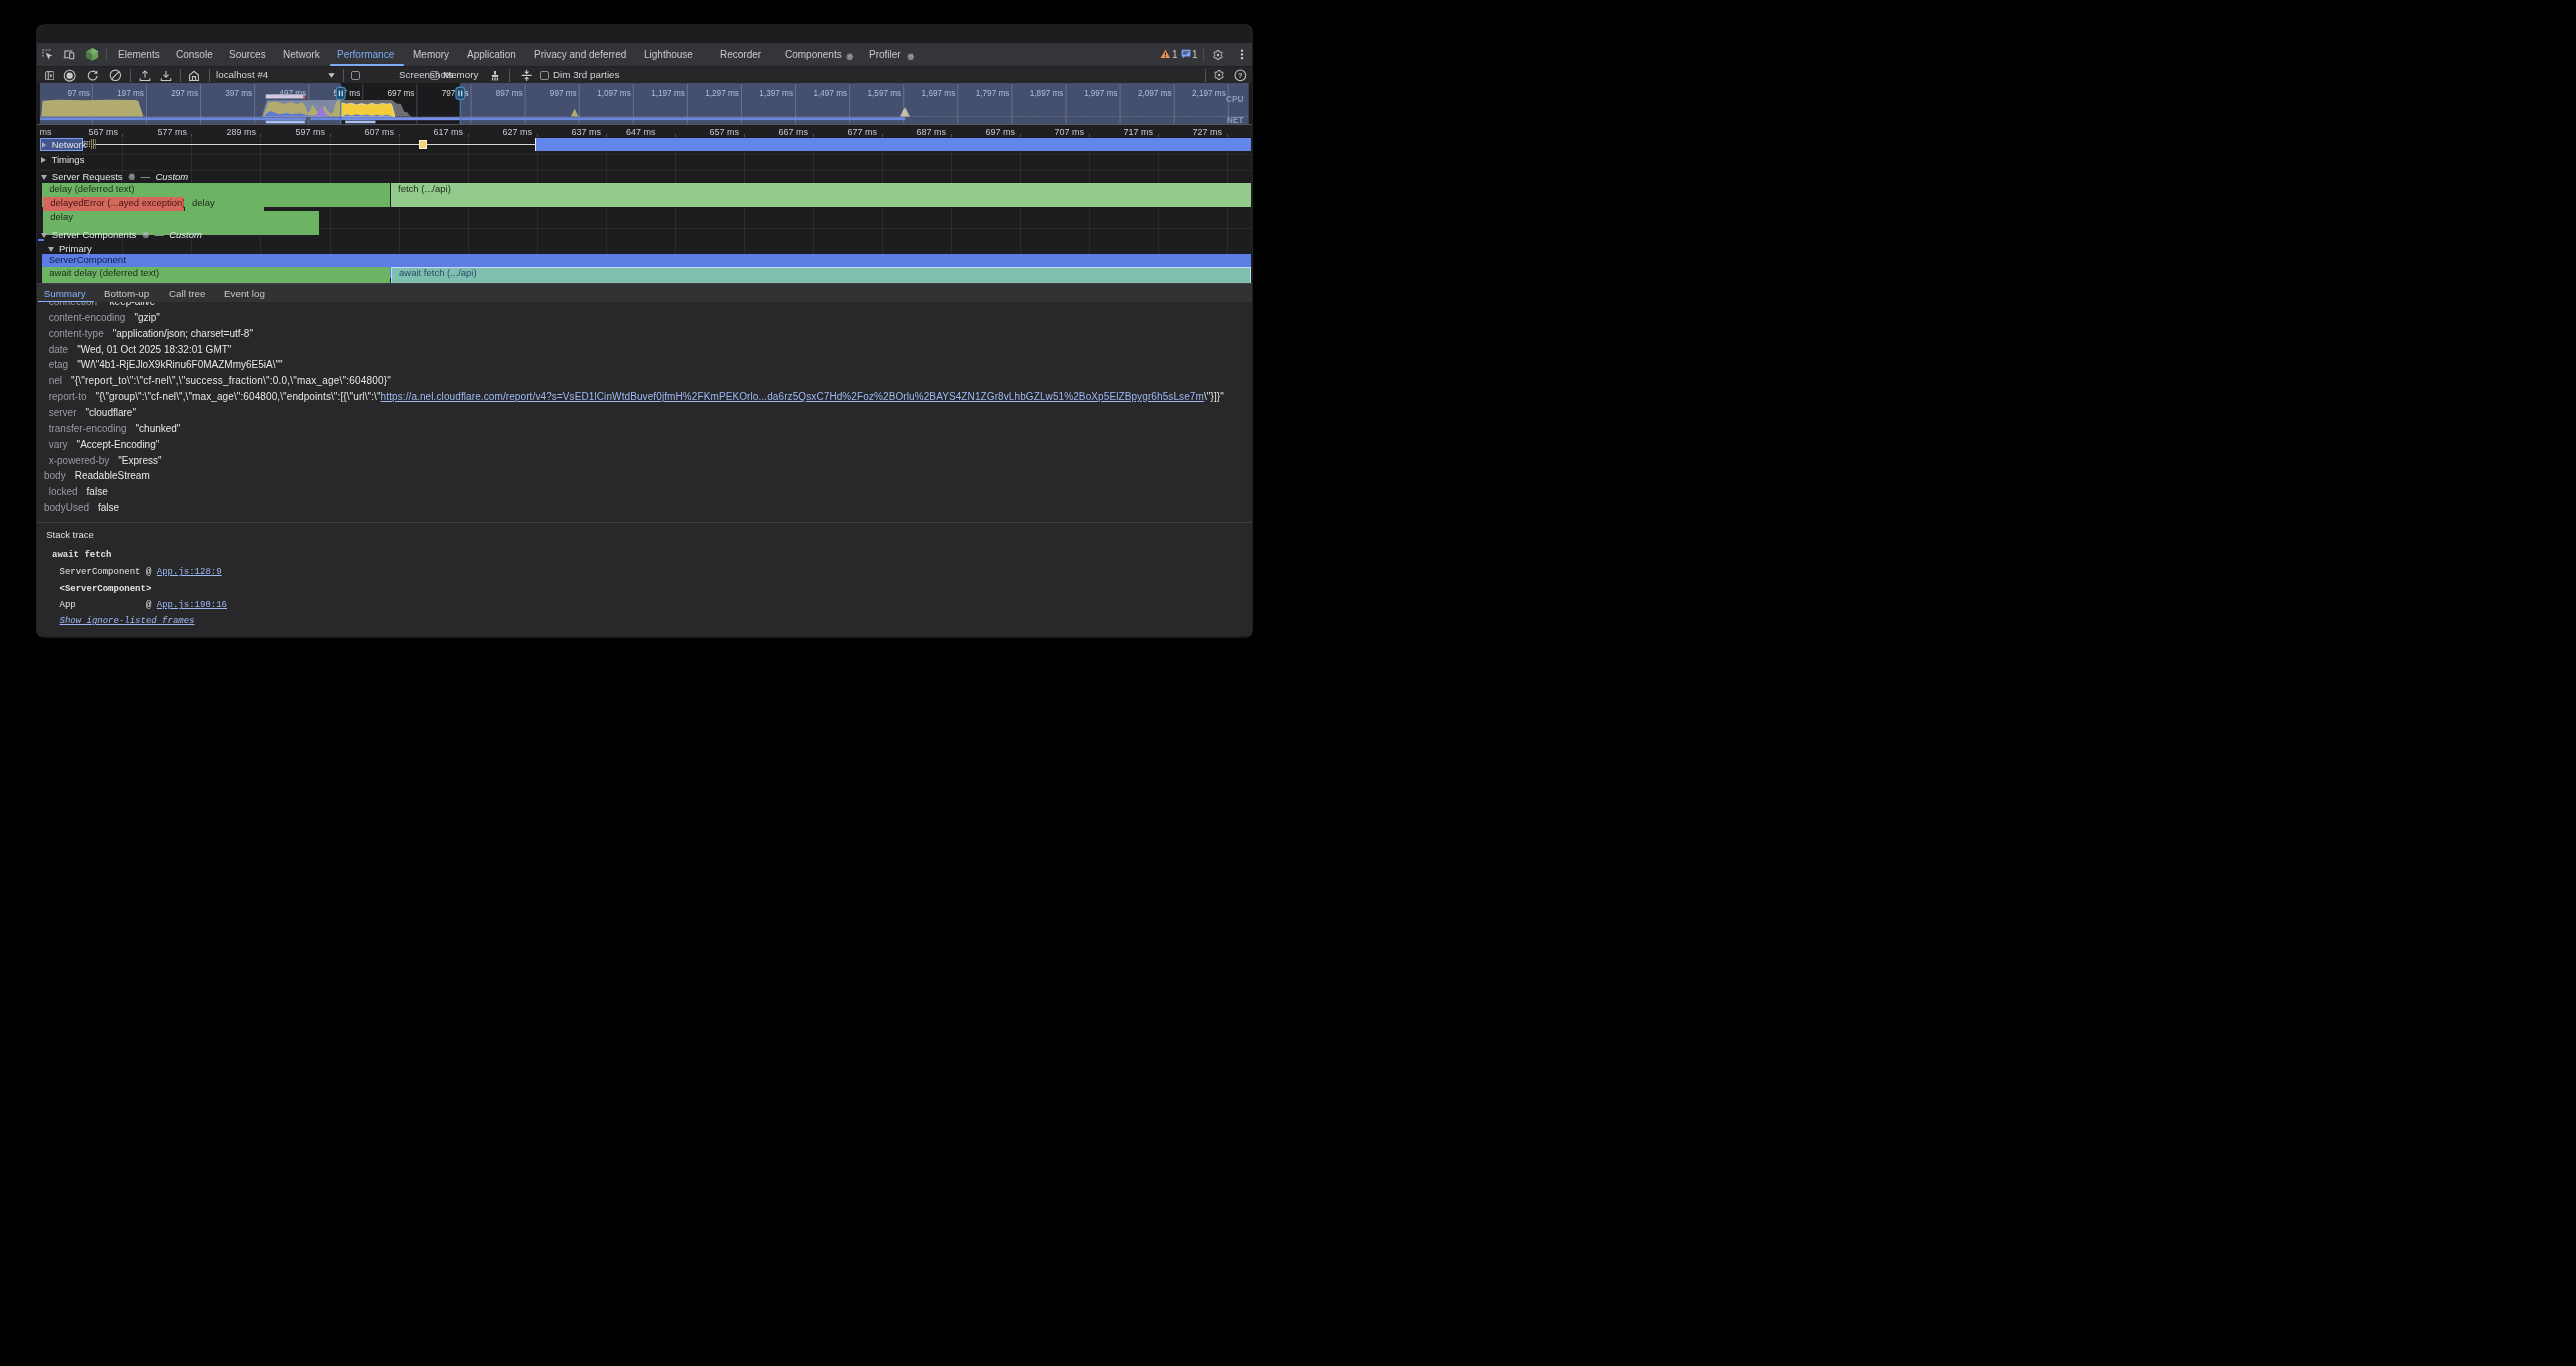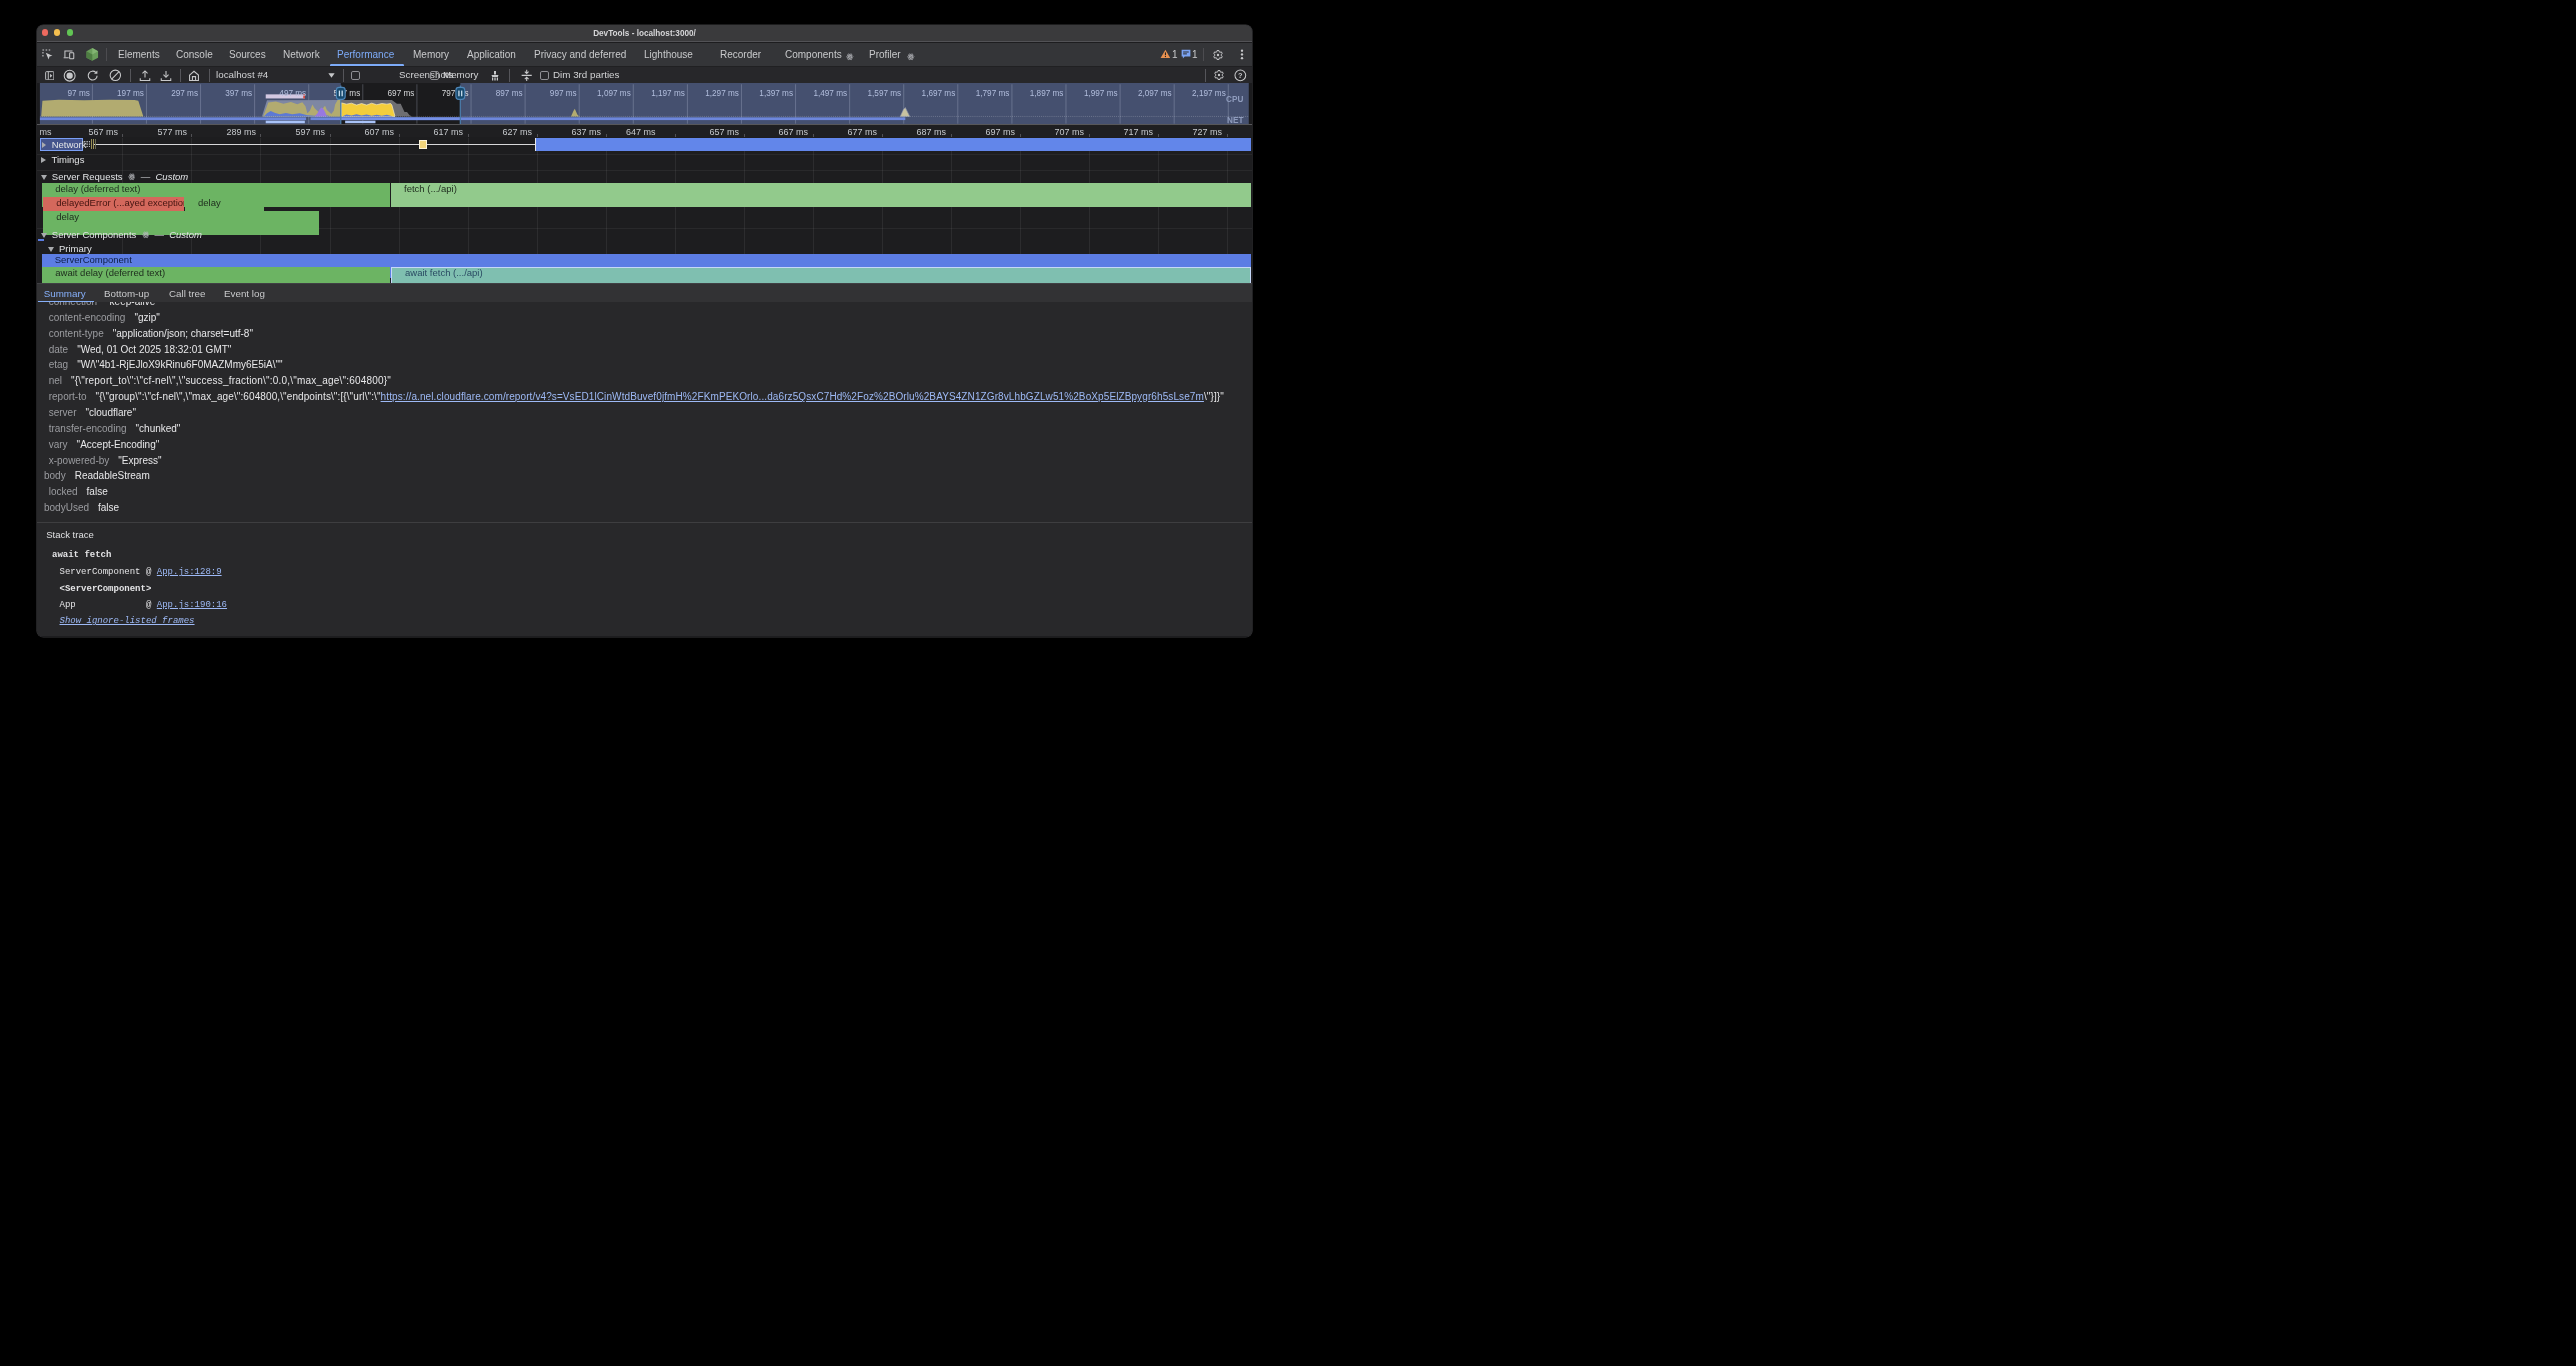--- a/index.html
+++ b/index.html
@@ -18,39 +18,33 @@
 .overview{position:absolute;left:0;top:58px;width:1215px;height:41px;background:#1b1b1d;}
 .ovsep{position:absolute;left:0;top:99px;width:100%;height:1px;background:#57575a;}
 .ruler{position:absolute;left:0;top:100px;width:1215px;height:12.4px;background:#1f1f21;}
 .rlab{position:absolute;top:0.6px;height:12px;line-height:12px;font-size:9px;color:#c6c9cd;white-space:nowrap;}
 .flame{position:absolute;left:0;top:113px;width:1215px;height:145px;background:#1d1d1f;overflow:hidden;}
 .grid{position:absolute;width:0.6px;background:rgba(255,255,255,0.07);}
 .trklab{position:absolute;height:15px;line-height:15px;font-size:9.5px;color:#e2e4e6;white-space:nowrap;}
 .tri{display:inline-block;width:0;height:0;}
 .trir{border-left:5px solid #a9abae;border-top:3.5px solid transparent;border-bottom:3.5px solid transparent;margin-right:5.7px;}
 .trid{border-top:5.4px solid #a9abae;border-left:3.8px solid transparent;border-right:3.8px solid transparent;margin-right:5px;}
-.bar{position:absolute;height:24px;line-height:12px;font-size:9.5px;padding-left:13px;white-space:nowrap;overflow:hidden;}
+.bar{position:absolute;height:24px;line-height:12px;font-size:9.5px;padding-left:7px;white-space:nowrap;overflow:hidden;}
 .hsep{position:absolute;left:0;width:100%;height:0.6px;background:rgba(255,255,255,0.055);}
 .btabs{position:absolute;left:0;top:258px;width:100%;height:19px;background:#323234;border-top:0.6px solid #404044;}
 .btab{position:absolute;top:0;height:19px;line-height:19px;font-size:9.8px;color:#c9cacc;}
 .bline{position:absolute;top:17px;height:1.9px;background:#86aff9;}
 .details{position:absolute;left:0;top:277px;width:100%;height:334px;background:#28282a;overflow:hidden;}
 .drow{position:absolute;height:15px;line-height:15px;font-size:10px;white-space:nowrap;}
 .k{color:#9b9ca0;}
 .v{color:#e8e8ea;margin-left:9px;}
 .mono{font-family:"Liberation Mono",monospace;font-size:9px;color:#e4e4e6;}
 .lnk{color:#9db9f5;text-decoration:underline;}
 </style></head><body>
 <div class="win">
-<div class="titlebar">
-<div class="tl" style="left:4.8px;background:#ee6a5f;"></div>
-<div class="tl" style="left:17px;background:#f5bf4f;"></div>
-<div class="tl" style="left:30px;background:#62c554;"></div>
-<div class="title">DevTools - localhost:3000/</div>
-</div>
 <div class="tabbar">
       <svg class="abs" style="left:5px;top:6.3px" width="11.4" height="11.4" viewBox="0 0 18 18">
         <g fill="none" stroke="#c9cacc" stroke-width="1.7" stroke-dasharray="2.5 2.4">
           <path d="M1.5 12 L1.5 1.5 L13 1.5"></path>
         </g>
         <path d="M6 6 L16.5 10.5 L11.8 11.8 L10.5 16.5 Z" fill="#c9cacc"></path>
       </svg>
       <svg class="abs" style="left:26px;top:5.7px" width="12.7" height="12" viewBox="0 0 20 19">
         <g fill="none" stroke="#c9cacc" stroke-width="1.6">
           <path d="M3 13 L3 3 L15 3"></path>

